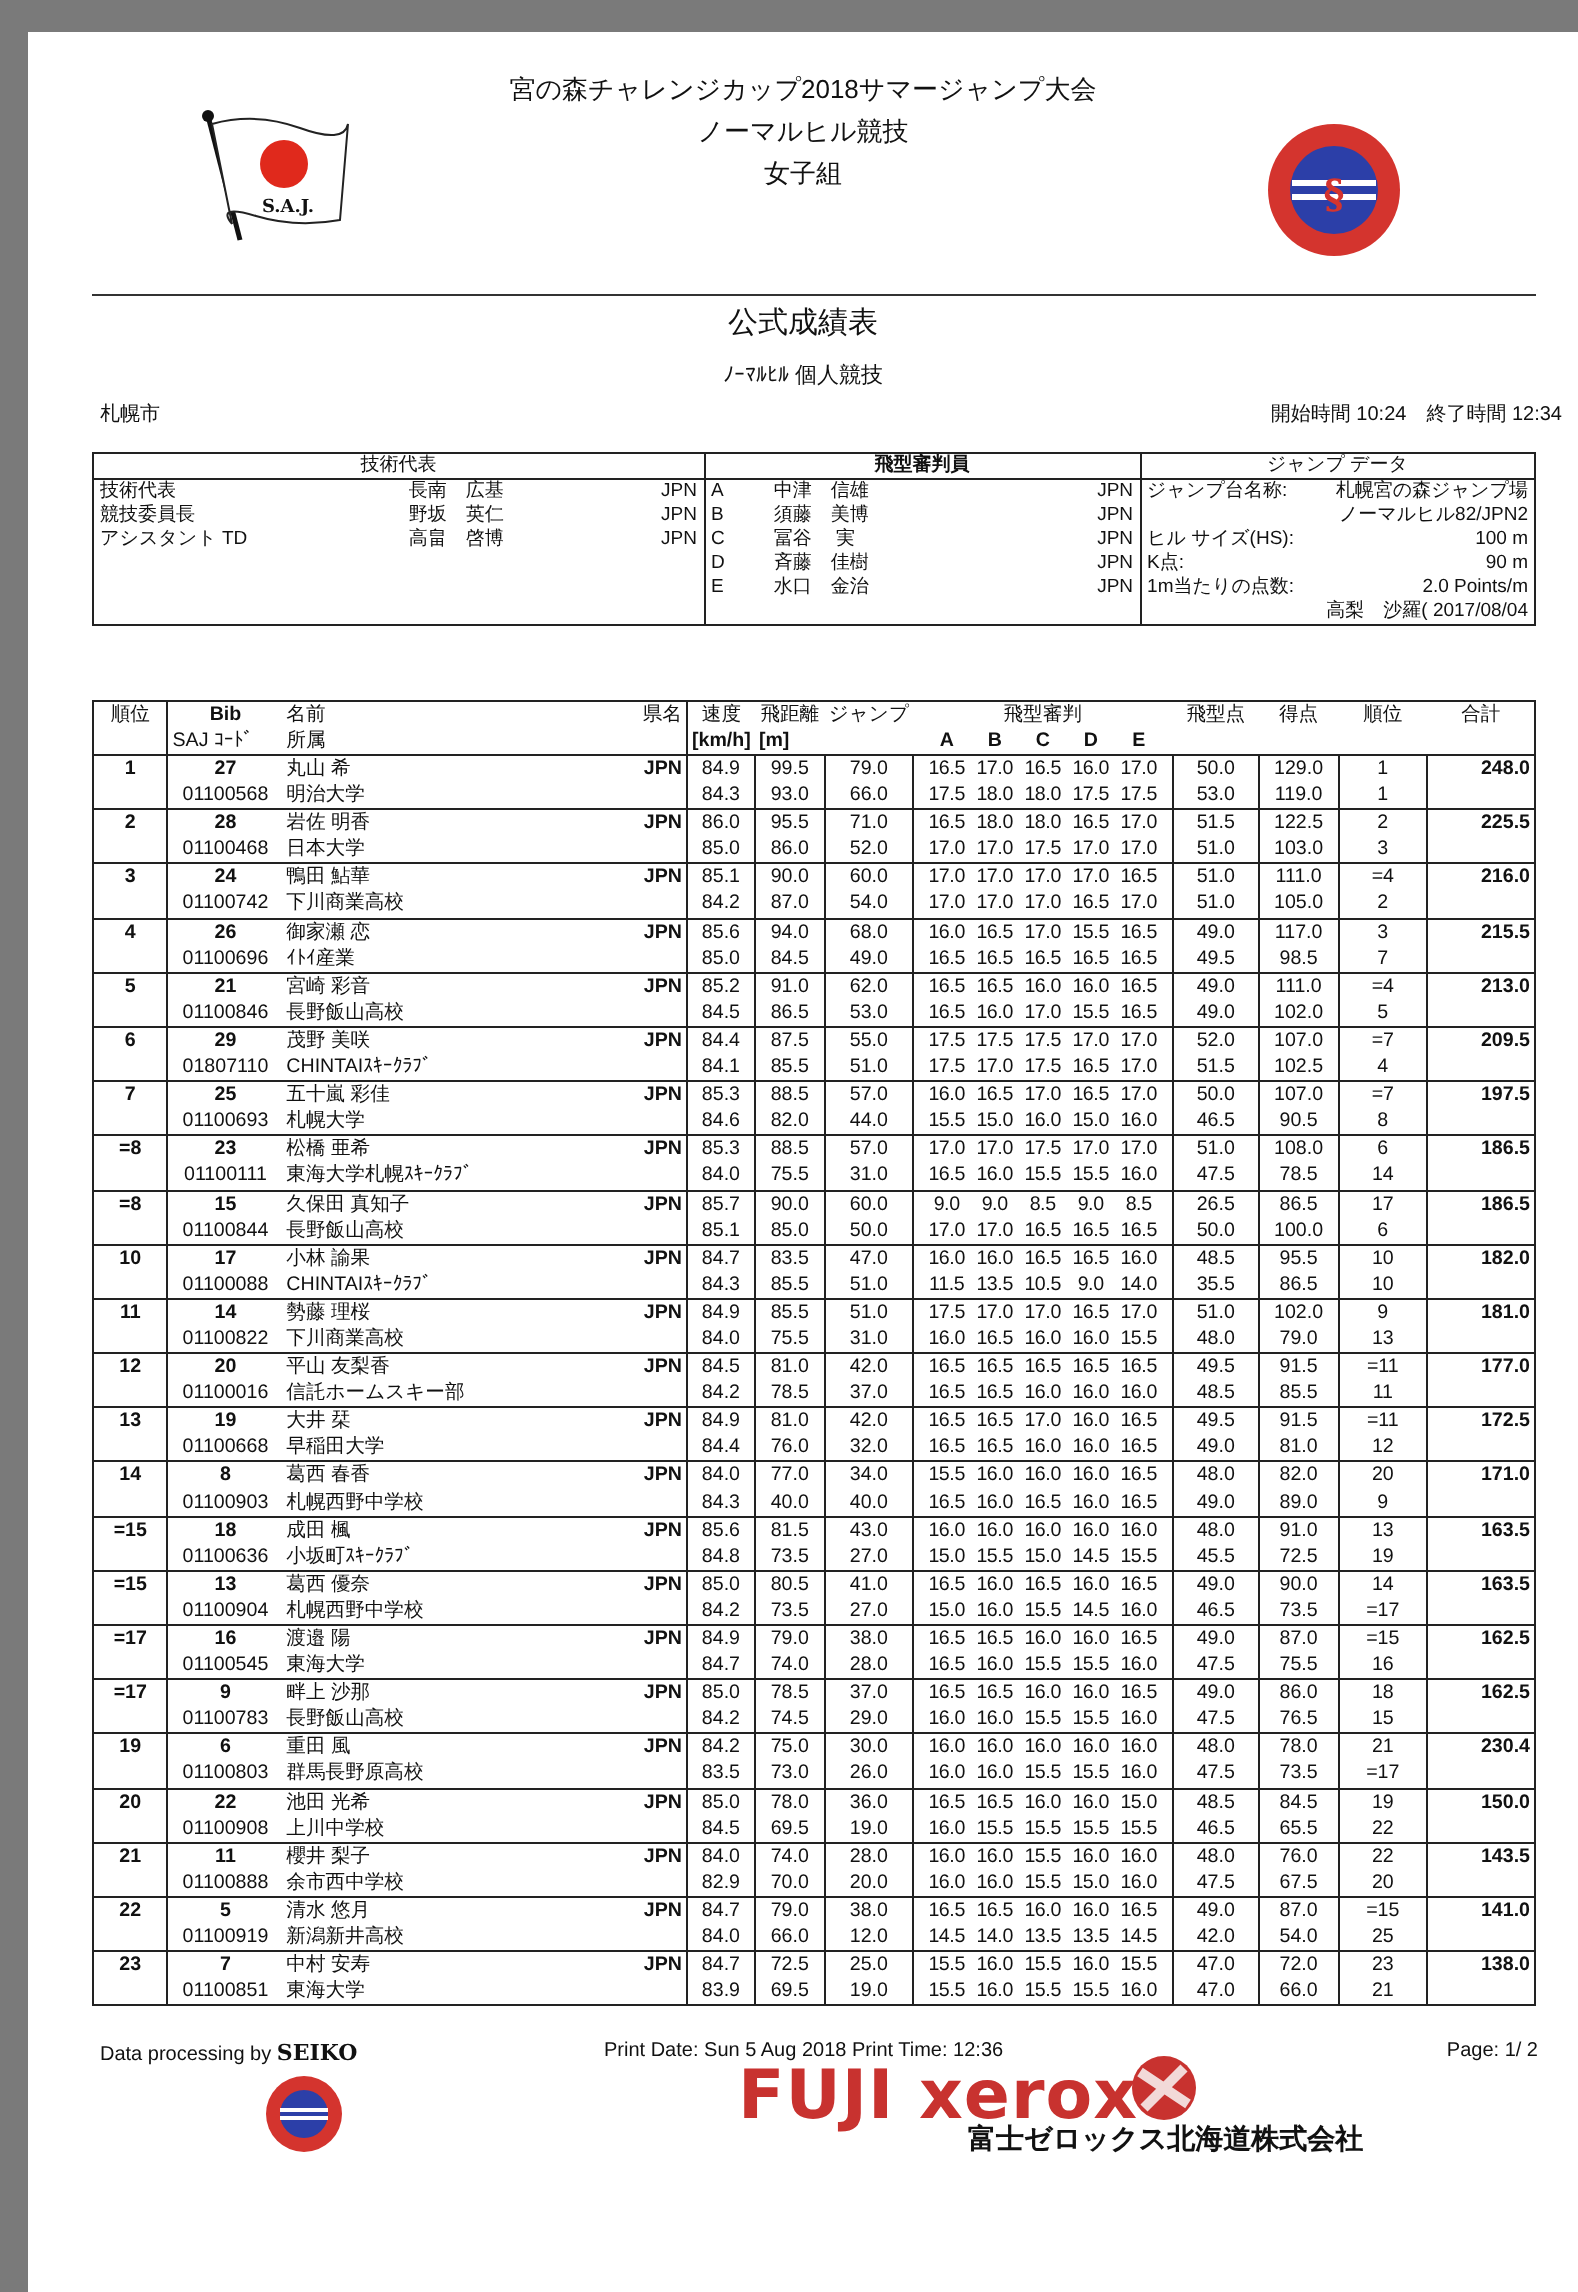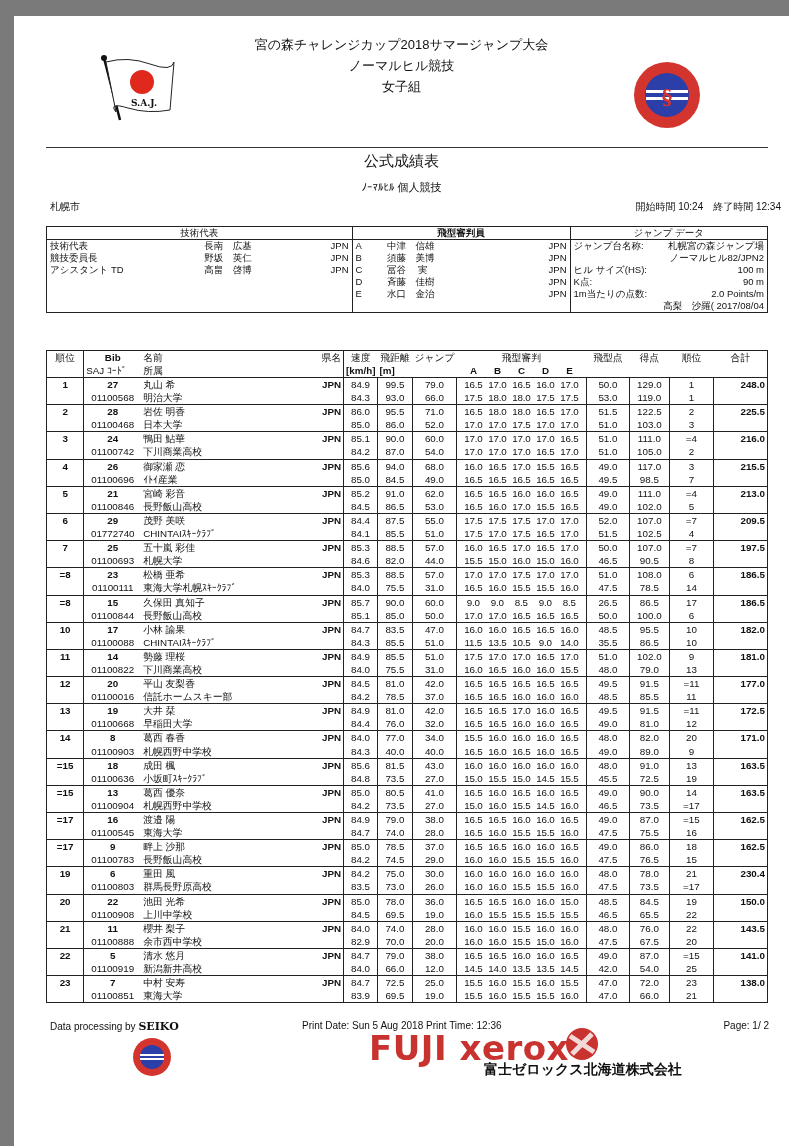--- a/index.html
+++ b/index.html
@@ -331,21 +331,21 @@
           <td class="c bl">87.5</td>
           <td class="c bl">55.0</td>
           <td class="judges bl"><span style="display: inline-block; width: 24px; text-align: center;">17.5</span><span style="display: inline-block; width: 24px; text-align: center;">17.5</span><span style="display: inline-block; width: 24px; text-align: center;">17.5</span><span style="display: inline-block; width: 24px; text-align: center;">17.0</span><span style="display: inline-block; width: 24px; text-align: center;">17.0</span></td>
           <td class="c bl">52.0</td>
           <td class="c bl">107.0</td>
           <td class="c bl">=7</td>
           <td class="r b bl">209.5</td>
         </tr>
         <tr>
           <td class=""></td>
-          <td class="c bl">01772740</td>
+          <td class="c bl">01807110</td>
           <td class="">CHINTAIｽｷｰｸﾗﾌﾞ</td>
           <td class=""></td>
           <td class="c bl">84.1</td>
           <td class="c bl">85.5</td>
           <td class="c bl">51.0</td>
           <td class="judges bl"><span style="display: inline-block; width: 24px; text-align: center;">17.5</span><span style="display: inline-block; width: 24px; text-align: center;">17.0</span><span style="display: inline-block; width: 24px; text-align: center;">17.5</span><span style="display: inline-block; width: 24px; text-align: center;">16.5</span><span style="display: inline-block; width: 24px; text-align: center;">17.0</span></td>
           <td class="c bl">51.5</td>
           <td class="c bl">102.5</td>
           <td class="c bl">4</td>
           <td class="r b bl"></td>

